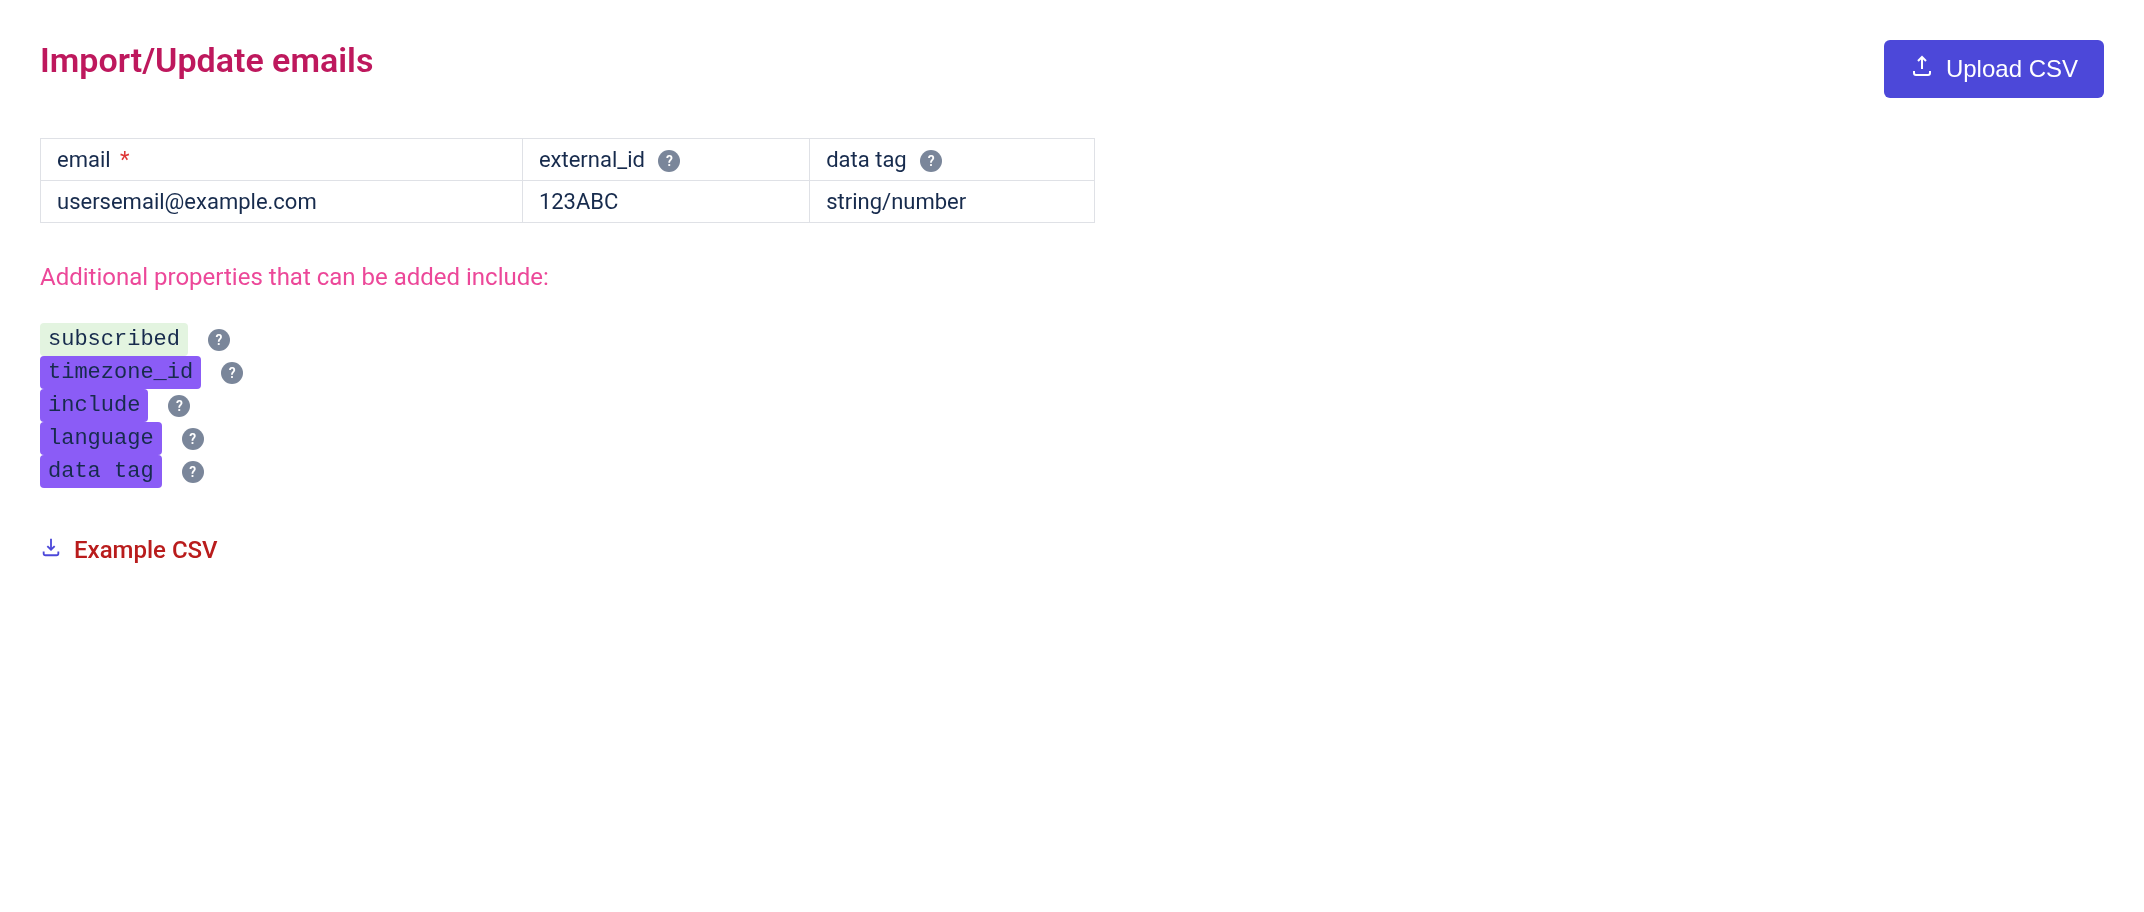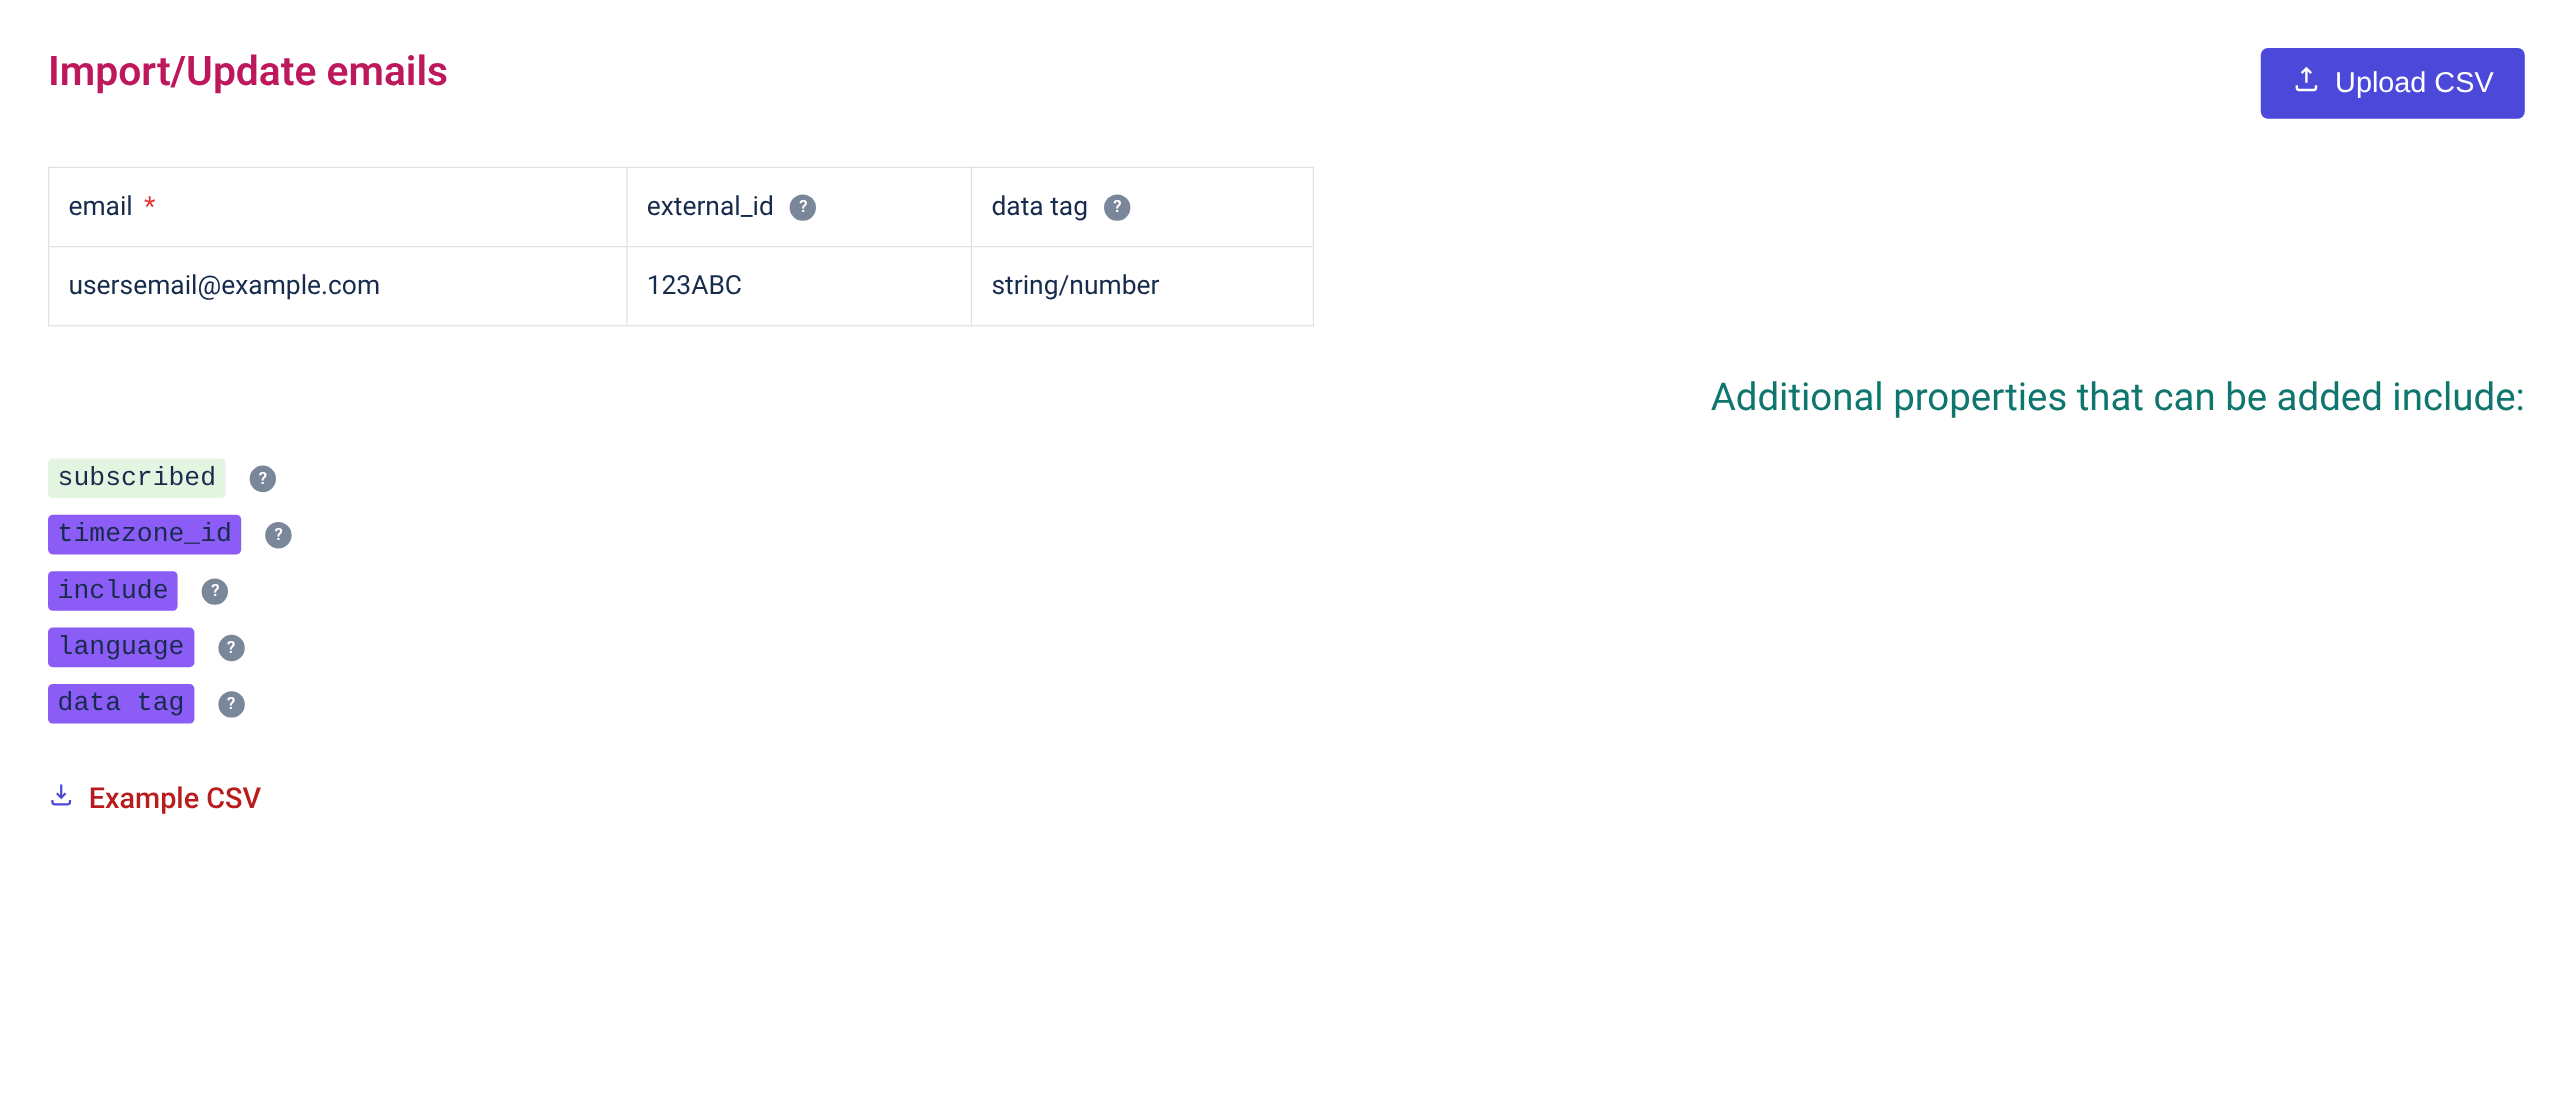--- a/index.html
+++ b/index.html
@@ -47,21 +47,21 @@
       fill: none;
       stroke-width: 2;
     }
     .table {
       border-collapse: collapse;
       width: 1055px;
       margin-bottom: 40px;
     }
     .table th, .table td {
       border: 1px solid #dfe1e6;
-      padding: 20px 16px;
+      padding: 8px 16px;
       text-align: left;
       font-size: 22px;
       color: #172b4d;
       vertical-align: middle;
     }
     .table th {
       font-weight: 400;
       background: #ffffff;
     }
     .required {
@@ -77,29 +77,27 @@
       align-items: center;
       justify-content: center;
       color: #ffffff;
       font-size: 14px;
       font-weight: 600;
       margin-left: 8px;
       vertical-align: middle;
       cursor: pointer;
     }
     .additional-text {
-      font-size: 32px;
-      color: #0f766e;
+      font-size: 24px;
+      color: #ec4899;
       margin-bottom: 16px;
-      text-align: right;
     }
     .prop-list {
       display: flex;
       flex-direction: column;
-      gap: 14px;
       margin-bottom: 48px;
       margin-top: 32px;
     }
     .prop-row {
       display: flex;
       align-items: center;
       gap: 12px;
     }
     .prop-chip {
       font-family: "SFMono-Regular", Consolas, "Liberation Mono", Menlo, monospace;

